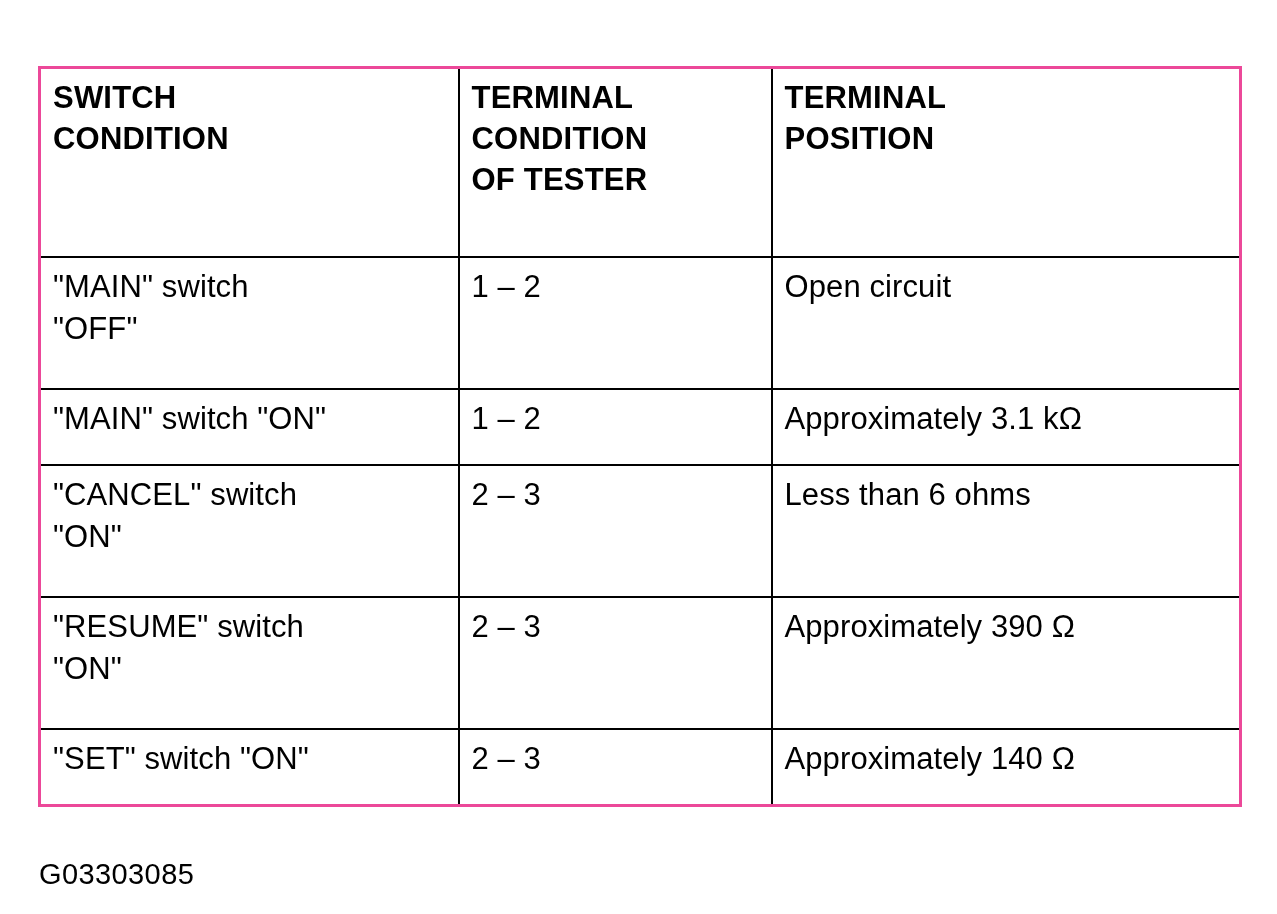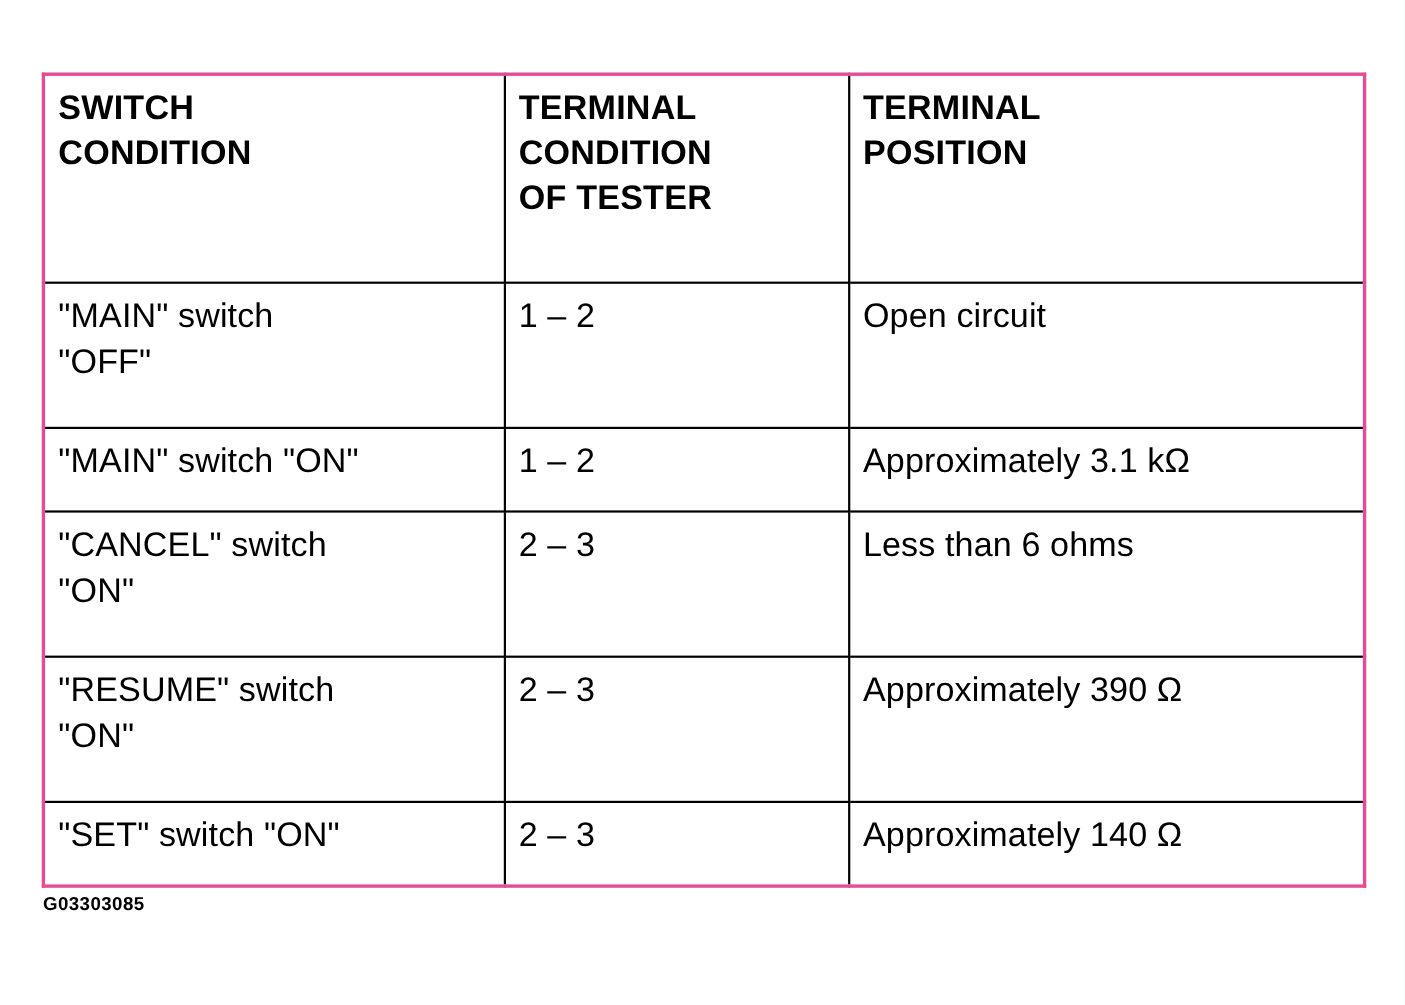--- a/index.html
+++ b/index.html
@@ -62,23 +62,23 @@
     display: block;
     white-space: pre;
   }
 
   tr.row-tall td  { height: 114px; }
   tr.row-short td { height: 58px; }
 
   #figure-code {
     position: absolute;
     left: 39px;
-    top: 813px;
-    font-size: 17px;
-    font-weight: bold;
+    top: 860px;
+    font-size: 29px;
+    font-weight: normal;
     letter-spacing: 0.4px;
     line-height: 1;
     white-space: pre;
   }
 </style>
 </head>
 <body>
 
 <table id="spec-table">
   <colgroup>

